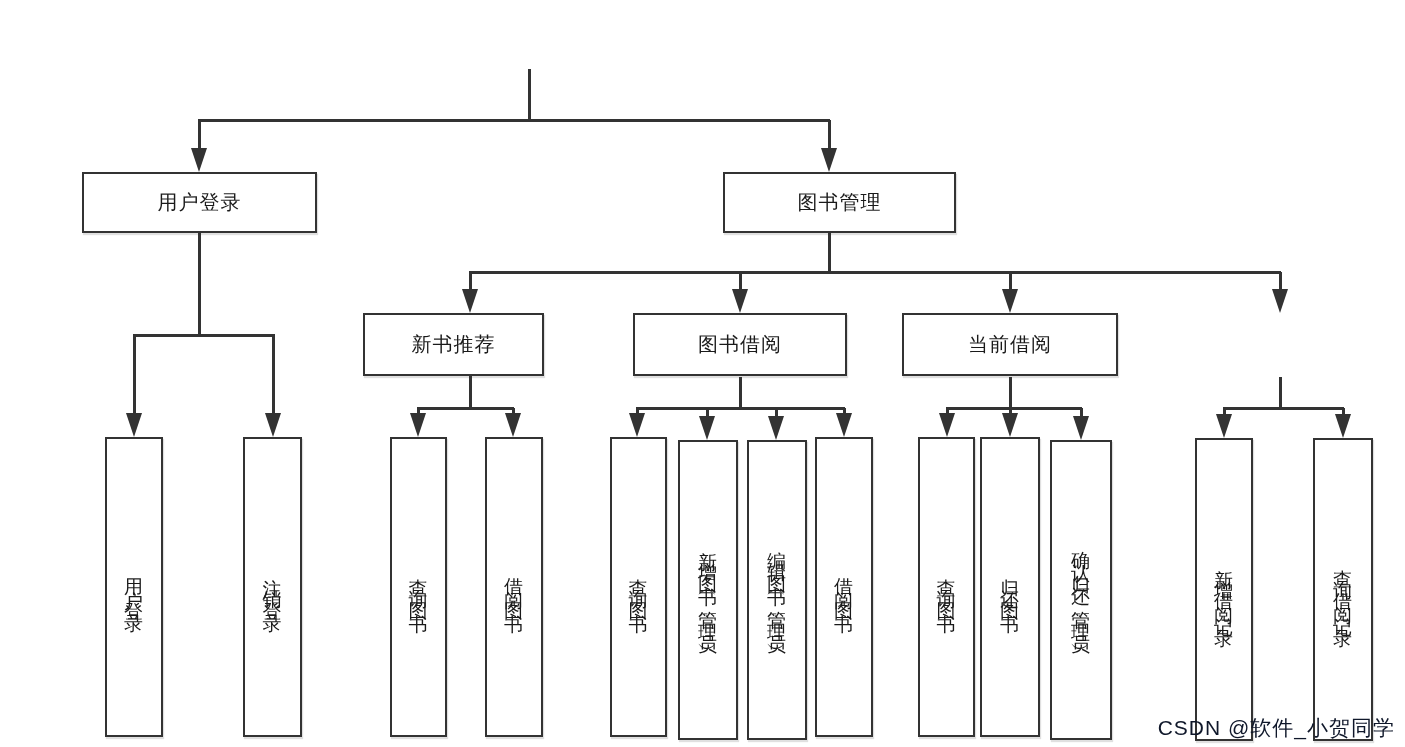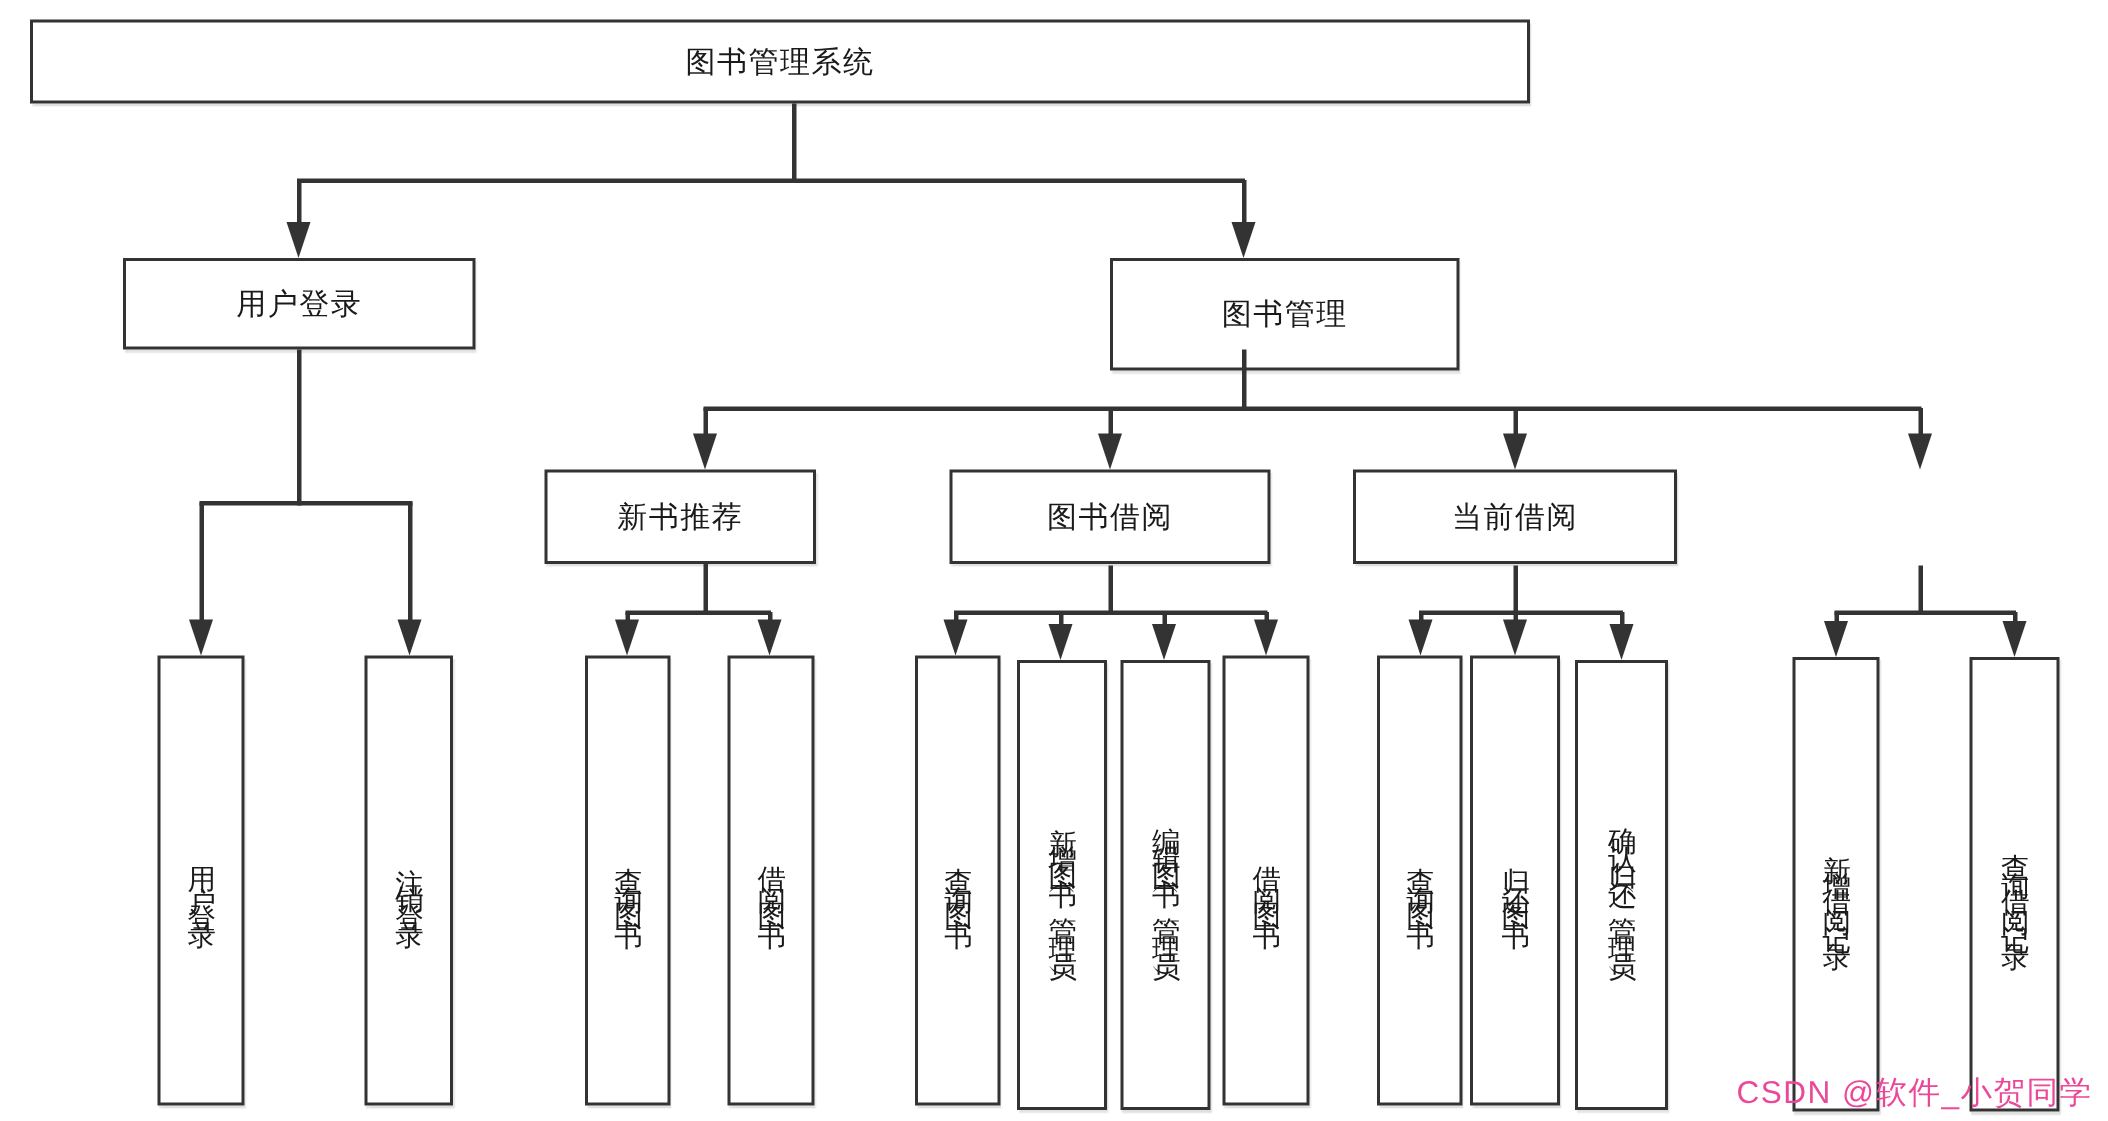--- a/index.html
+++ b/index.html
@@ -14,37 +14,34 @@
   }
   .hlabel{font-size:20px;letter-spacing:1px;white-space:nowrap;}
   .leaf .vtext{
     writing-mode:vertical-rl;text-orientation:mixed;
     font-size:19px;letter-spacing:12px;line-height:1;white-space:nowrap;
   }
   .cline{position:absolute;background:#333;}
   .ahead{position:absolute;width:0;height:0;border-left:8px solid transparent;
     border-right:8px solid transparent;border-top:24px solid #333;}
   #watermark{
-    position:absolute;right:10px;top:714px;font-size:21px;color:#ec4899;
+    position:absolute;right:10px;top:714px;font-size:21px;color:#0f172a;
     letter-spacing:1px;z-index:10;white-space:nowrap;
   }
 </style>
 </head>
 <body>
 
 <div id="stage">
 
-  <div class="box" style="left:20px;top:13px;width:1000px;height:56px">
-    <span class="hlabel">图书管理系统</span>
-  </div>
 
   <div class="box" style="left:82px;top:172px;width:235px;height:61px">
     <span class="hlabel">用户登录</span>
   </div>
-  <div class="box" style="left:740px;top:172px;width:233px;height:75px">
+  <div class="box" style="left:723px;top:172px;width:233px;height:61px">
     <span class="hlabel">图书管理</span>
   </div>
 
   <div class="box" style="left:363px;top:313px;width:181px;height:63px">
     <span class="hlabel">新书推荐</span>
   </div>
   <div class="box" style="left:633px;top:313px;width:214px;height:63px">
     <span class="hlabel">图书借阅</span>
   </div>
   <div class="box" style="left:902px;top:313px;width:216px;height:63px">

